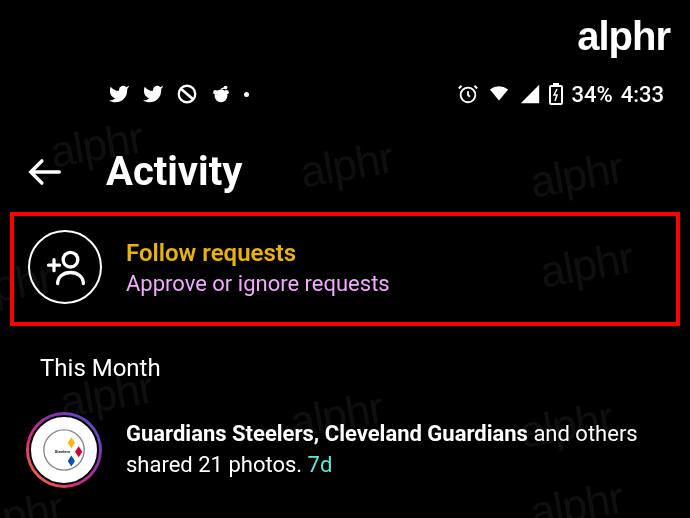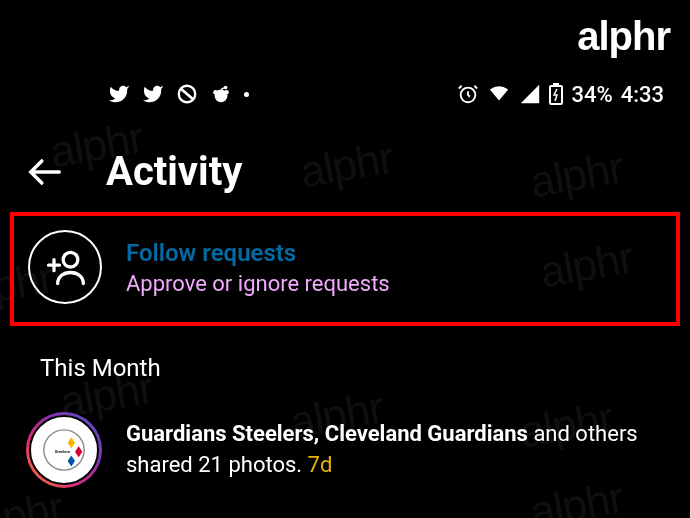--- a/index.html
+++ b/index.html
@@ -115,21 +115,21 @@
       flex-shrink: 0;
     }
     .follow-text {
       display: flex;
       flex-direction: column;
       gap: 4px;
     }
     .follow-title {
       font-size: 24px;
       font-weight: 600;
-      color: #0369a1;
+      color: #eab308;
     }
     .follow-subtitle {
       font-size: 22px;
       font-weight: 400;
       color: #f0abfc;
     }
     .section-header {
       position: absolute;
       top: 354px;
       left: 28px;
@@ -175,21 +175,21 @@
     }
     .activity-text {
       font-size: 22px;
       line-height: 1.4;
       color: #fff;
     }
     .activity-text .bold {
       font-weight: 700;
     }
     .activity-text .time {
-      color: #eab308;
+      color: #5eead4;
       font-weight: 400;
     }
     .dot {
       width: 5px;
       height: 5px;
       background: #fff;
       border-radius: 50%;
     }
   </style>
 </head>

